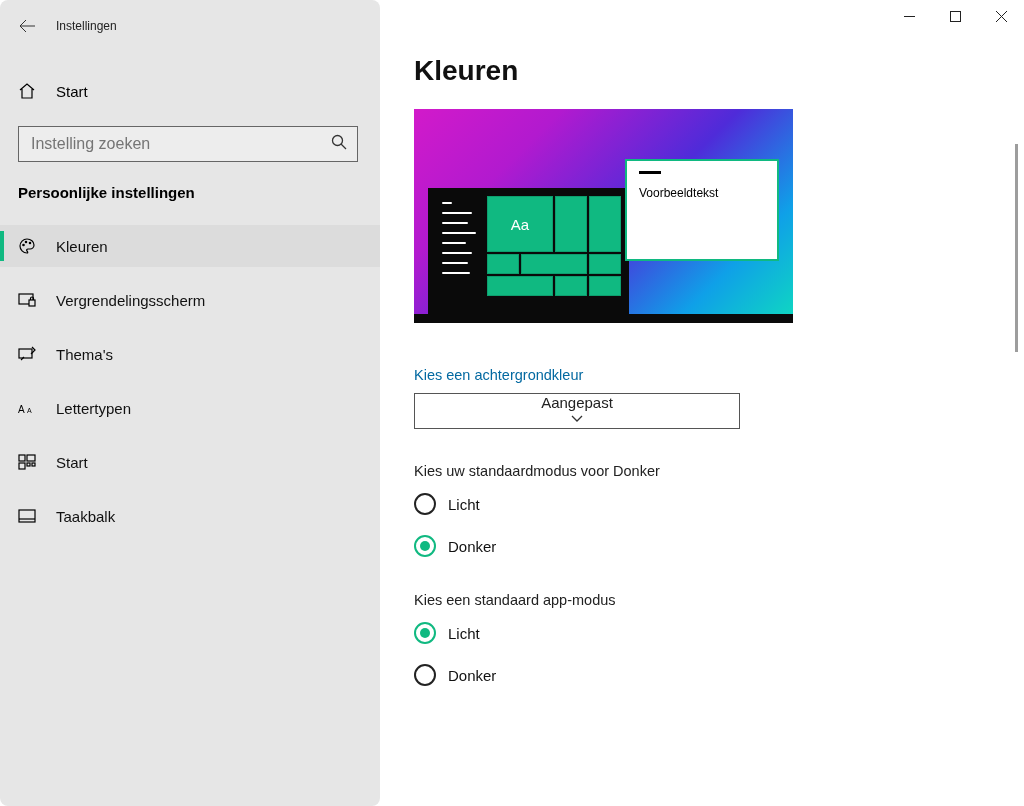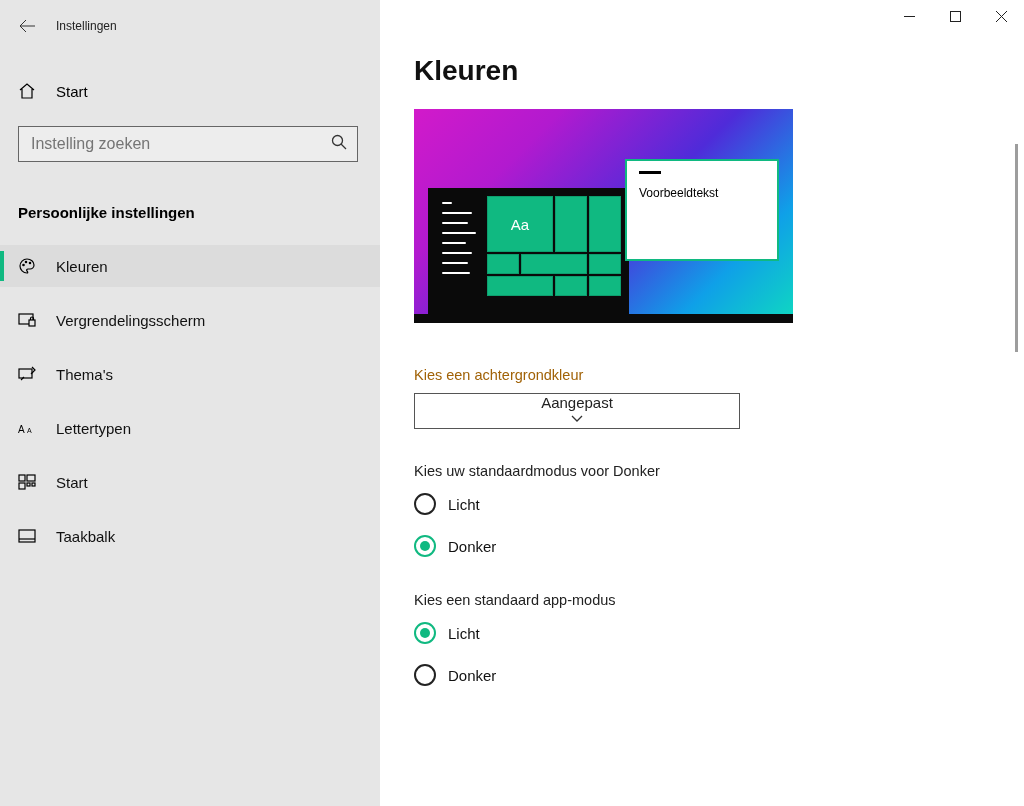--- a/index.html
+++ b/index.html
@@ -3,35 +3,35 @@
 <meta charset="utf-8">
 <style>
   * { box-sizing: border-box; margin: 0; padding: 0; font-family: "Segoe UI", Tahoma, sans-serif; }
   body { width: 1024px; height: 806px; overflow: hidden; background: #fff; }
   .window { display: flex; width: 100%; height: 100%; position: relative; }
   
   .titlebar { position: absolute; top: 0; right: 0; height: 32px; display: flex; }
   .titlebar .btn { width: 46px; height: 32px; display: flex; align-items: center; justify-content: center; color: #333; }
   .titlebar .btn svg { stroke: #222; stroke-width: 1; fill: none; }
   
-  .sidebar { width: 380px; height: 100%; background: #e6e6e6; padding: 0; display: flex; flex-direction: column; }
+  .sidebar { width: 380px; height: 100%; background: #e6e6e6; padding: 0; display: flex; flex-direction: column; border-radius: 8px; }
   .sidebar-top { padding: 8px 18px 0 18px; }
   .back-row { display: flex; align-items: center; height: 36px; }
   .back-row .back { width: 22px; display: flex; align-items: center; justify-content: flex-start; margin-right: 16px; }
   .back-row .app-title { font-size: 12px; color: #222; }
   .home-row { display: flex; align-items: center; margin-top: 34px; padding: 4px 0; }
   .home-row .icon { width: 20px; display: flex; align-items: center; margin-right: 18px; }
   .home-row .label { font-size: 15px; color: #000; }
   .search { margin-top: 22px; position: relative; width: 340px; }
   .search input {
     width: 100%; height: 36px; border: 1px solid #666; background: #ededed;
     font-size: 16px; padding: 0 40px 0 12px; outline: none; color: #555;
   }
   .search .search-icon { position: absolute; right: 10px; top: 7px; }
-  .section-heading { font-size: 15px; font-weight: 600; margin-top: 42px; color: #000; }
+  .section-heading { font-size: 15px; font-weight: 600; margin-top: 22px; color: #000; }
   .nav { margin-top: 24px; }
   .nav-item { display: flex; align-items: center; height: 42px; padding-left: 18px; margin-bottom: 12px; cursor: default; position: relative; }
   .nav-item .icon { width: 20px; display: flex; align-items: center; margin-right: 18px; }
   .nav-item .label { font-size: 15px; color: #111; }
   .nav-item.active::before { content:""; position:absolute; left:0; top:6px; bottom:6px; width:4px; background:#10b981; }
   .nav-item.active { background: #dcdcdc; }
   
   .main { flex: 1; padding: 55px 40px 0 34px; overflow: hidden; position: relative; }
   .page-title { font-size: 28px; font-weight: 600; color: #111; }
   .preview { margin-top: 22px; width: 379px; height: 214px; background: linear-gradient(135deg, #d21aca 0%, #b21acf 25%, #4f2bd9 55%, #0fa0e8 80%, #0fd9c0 100%); position: relative; overflow: hidden; }
@@ -50,21 +50,21 @@
   .sm-tiles { flex: 1; padding: 8px 8px 0 2px; }
   .tile-grid { display: grid; grid-template-columns: repeat(4, 1fr); grid-template-rows: 56px 20px 20px; gap: 2px; }
   .tile { background: #10b981; border: 1px solid #0d9f6e; }
   .tile.big { grid-column: 1 / span 2; grid-row: 1; display:flex; align-items:center; justify-content:center; color:#fff; font-size:15px; }
   .tile.a { grid-column:3; grid-row:1; } .tile.b { grid-column:4; grid-row:1; }
   .tile.c { grid-column:1; grid-row:2; } .tile.d { grid-column:2/span 2; grid-row:2; } .tile.e { grid-column:4; grid-row:2; }
   .tile.f { grid-column:1/span 2; grid-row:3; } .tile.g { grid-column:3; grid-row:3; } .tile.h { grid-column:4; grid-row:3; }
   .preview-window { position: absolute; right: 14px; top: 50px; width: 154px; height: 102px; background: #fff; border: 2px solid #10b981; padding: 10px 12px; }
   .preview-window .dash { width: 22px; height: 3px; background: #000; margin-bottom: 12px; }
   .preview-window .txt { font-size: 12px; color: #000; }
-  .form-label { font-size: 14.5px; color: #a16207; margin-top: 44px; }
+  .form-label { font-size: 14.5px; color: #0369a1; margin-top: 44px; }
   .dropdown { margin-top: 10px; width: 326px; height: 36px; border: 1px solid #555; background: #fff; display:flex; align-items:center; justify-content:space-between; padding: 0 12px; font-size: 15px; color:#222;flex-direction:column; }
   .radio-group-label { font-size: 14.5px; color:#222; margin-top: 34px; }
   .radio-row { display:flex; align-items:center; margin-top: 14px; }
   .radio { width:22px; height:22px; border-radius:50%; border:2px solid #222; margin-right:12px; display:flex; align-items:center; justify-content:center; }
   .radio.checked { border-color:#10b981; }
   .radio.checked::after { content:""; width:10px; height:10px; border-radius:50%; background:#10b981; }
   .radio-label { font-size:15px; color:#111; }
   .radio-row + .radio-row { margin-top: 20px; }
   .group2 { margin-top: 35px; }
   .scroll-indicator { position:absolute; right: 6px; top: 144px; width: 3px; height: 208px; background:#9d9d9d; }

